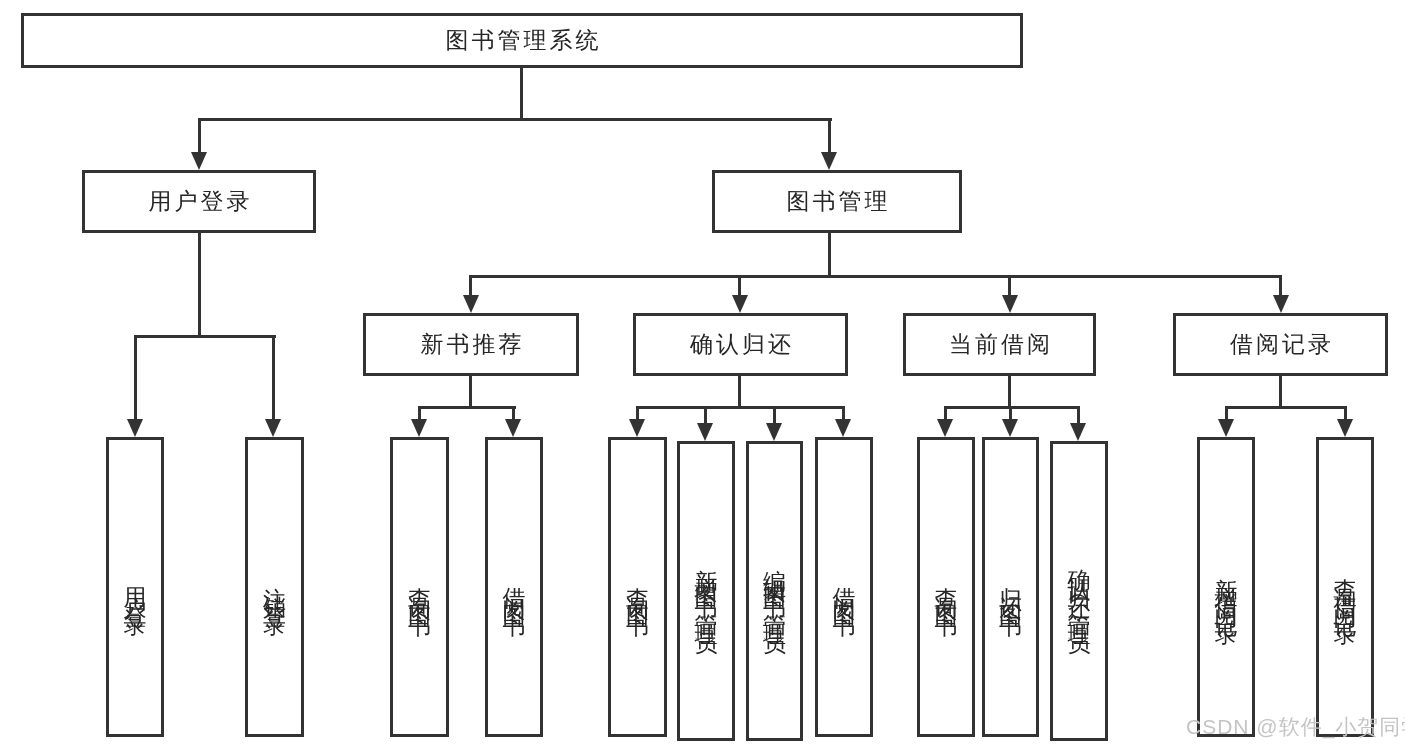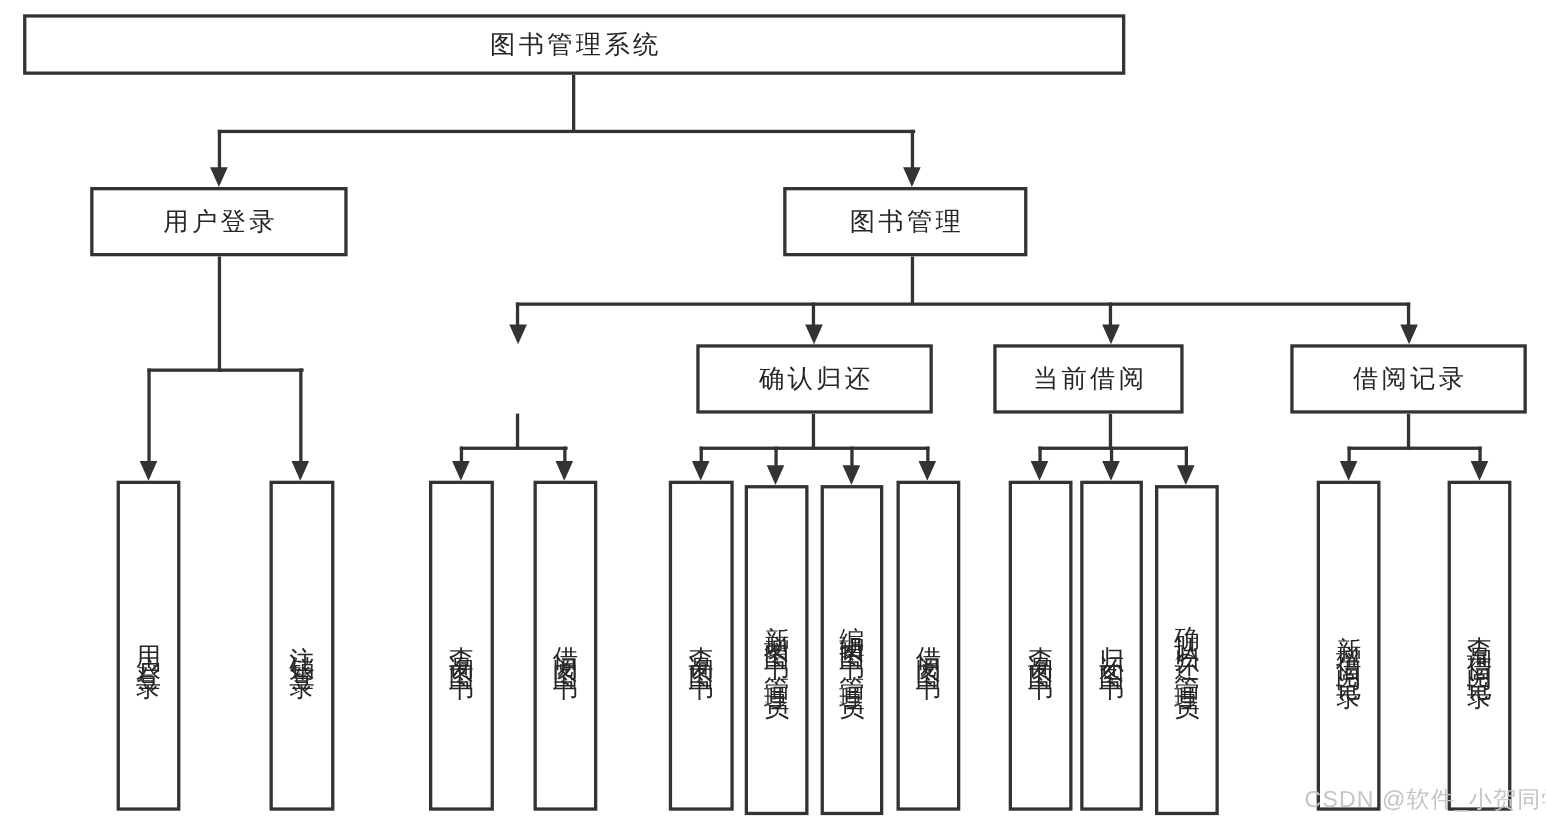--- a/index.html
+++ b/index.html
@@ -125,28 +125,31 @@
   <i class="ln" style="left:1344px;top:406px;width:3px;height:16px"></i>
   <i class="ah" style="left:1337px;top:419px"></i>
 
   <div class="box hbox" style="left:21px;top:13px;width:1002px;height:55px">
     <span class="lbl">图书管理系统</span>
   </div>
 
   <div class="box hbox" style="left:82px;top:170px;width:234px;height:63px">
     <span class="lbl">用户登录</span>
   </div>
-  <div class="box hbox" style="left:712px;top:170px;width:222px;height:63px">
+  <div class="box hbox" style="left:712px;top:170px;width:250px;height:63px">
     <span class="lbl">图书管理</span>
   </div>
 
+  <div class="box hbox" style="left:363px;top:313px;width:216px;height:63px">
+    <span class="lbl">新书推荐</span>
+  </div>
   <div class="box hbox" style="left:633px;top:313px;width:215px;height:63px">
     <span class="lbl">确认归还</span>
   </div>
-  <div class="box hbox" style="left:903px;top:313px;width:173px;height:63px">
+  <div class="box hbox" style="left:903px;top:313px;width:193px;height:63px">
     <span class="lbl">当前借阅</span>
   </div>
   <div class="box hbox" style="left:1173px;top:313px;width:215px;height:63px">
     <span class="lbl">借阅记录</span>
   </div>
 
   <div class="box vbox" style="left:106px;top:437px;width:58px;height:300px">
     <span class="lbl">用户登录</span>
   </div>
   <div class="box vbox" style="left:245px;top:437px;width:59px;height:300px">

